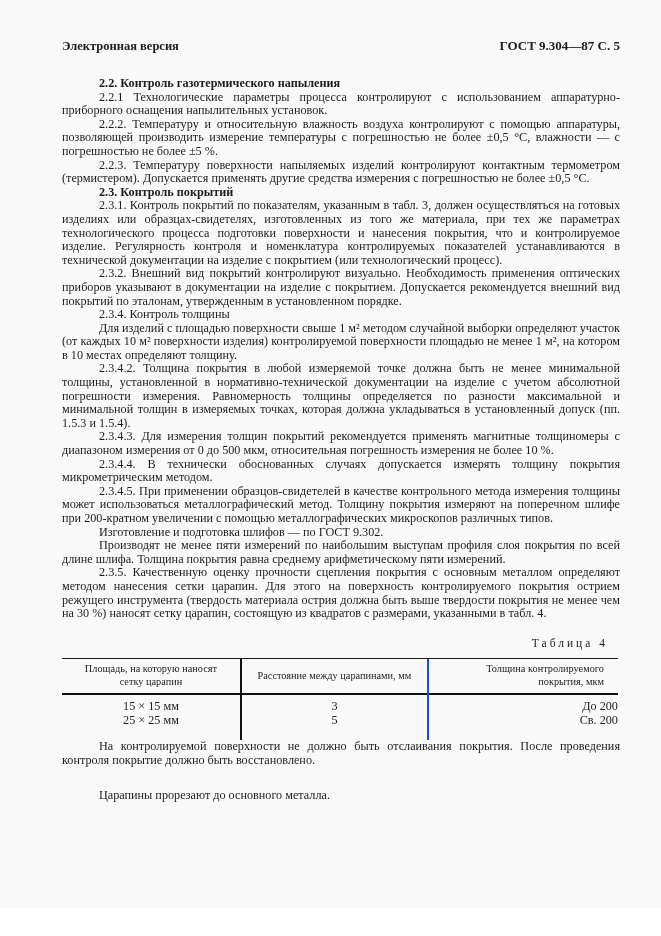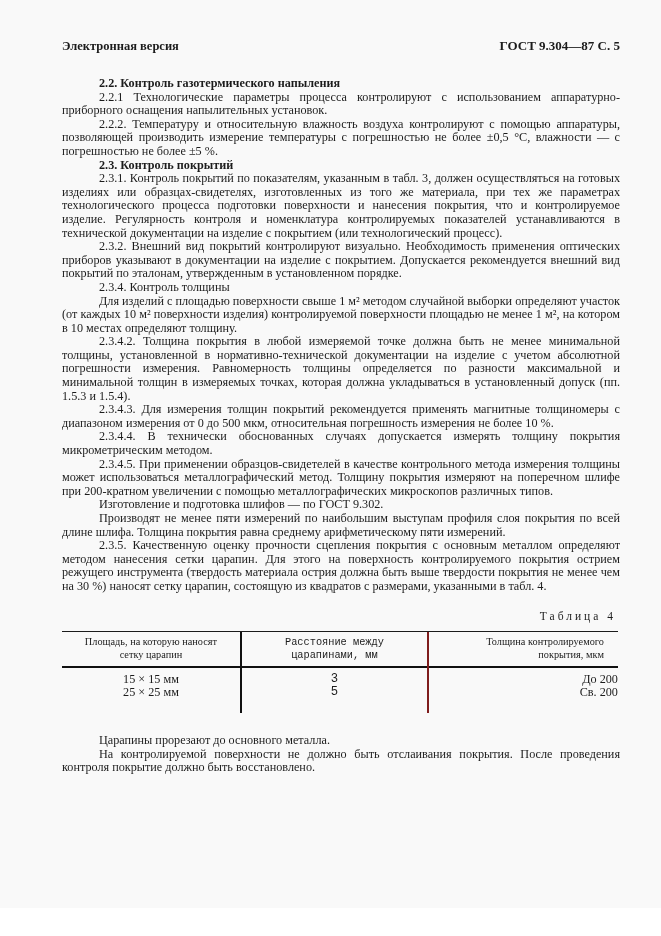--- a/index.html
+++ b/index.html
@@ -30,29 +30,29 @@
     line-height: 13.6px;
     text-align: justify;
     text-indent: 37px;
     margin: 0;
   }
   .sec-heading { font-weight: bold; }
   .table-caption {
     text-align: right;
     font-size: 11.5px;
     letter-spacing: 3px;
-    margin: 16px 4px 9px 0;
+    margin: 16px 12px 9px 0;
   }
   .gtable {
     display: flex;
     width: 556px;
     border-top: 1px solid #1c1c1c;
   }
   .gcol { width: 32%; text-align: center; box-sizing: border-box; }
-  .gcol.c2 { width: 34%; border-left: 2px solid #111; border-right: 2px solid #7f1d1d; font-family: Liberation Mono, monospace; }
+  .gcol.c2 { width: 34%; border-left: 2px solid #111; border-right: 2px solid #1d4ed8; }
   .gcol.c3 { width: 34%; text-align: right; }
   .gcol-head {
     height: 36px;
     display: flex;
     align-items: center;
     justify-content: center;
     font-size: 10.3px;
     line-height: 12.5px;
     padding: 2px 14px;
     border-bottom: 2px solid #111;
@@ -72,20 +72,21 @@
   <div class="inner">
 
     <div class="doc-header">
       <span>Электронная версия</span>
       <span class="gost-ref">ГОСТ 9.304—87 С. 5</span>
     </div>
 
     <p class="para sec-heading">2.2. Контроль газотермического напыления</p>
     <p class="para">2.2.1 Технологические параметры процесса контролируют с использованием аппаратурно-приборного оснащения напылительных установок.</p>
     <p class="para">2.2.2. Температуру и относительную влажность воздуха контролируют с помощью аппаратуры, позволяющей производить измерение температуры с погрешностью не более ±0,5 °С, влажности — с погрешностью не более ±5 %.</p>
+    <p class="para">2.2.3. Температуру поверхности напыляемых изделий контролируют контактным термометром (термистером). Допускается применять другие средства измерения с погрешностью не более ±0,5 °С.</p>
 
     <p class="para sec-heading">2.3. Контроль покрытий</p>
     <p class="para">2.3.1. Контроль покрытий по показателям, указанным в табл. 3, должен осуществляться на готовых изделиях или образцах-свидетелях, изготовленных из того же материала, при тех же параметрах технологического процесса подготовки поверхности и нанесения покрытия, что и контролируемое изделие. Регулярность контроля и номенклатура контролируемых показателей устанавливаются в технической документации на изделие с покрытием (или технологический процесс).</p>
     <p class="para">2.3.2. Внешний вид покрытий контролируют визуально. Необходимость применения оптических приборов указывают в документации на изделие с покрытием. Допускается рекомендуется внешний вид покрытий по эталонам, утвержденным в установленном порядке.</p>
     <p class="para">2.3.4. Контроль толщины</p>
     <p class="para">Для изделий с площадью поверхности свыше 1 м² методом случайной выборки определяют участок (от каждых 10 м² поверхности изделия) контролируемой поверхности площадью не менее 1 м², на котором в 10 местах определяют толщину.</p>
     <p class="para">2.3.4.2. Толщина покрытия в любой измеряемой точке должна быть не менее минимальной толщины, установленной в нормативно-технической документации на изделие с учетом абсолютной погрешности измерения. Равномерность толщины определяется по разности максимальной и минимальной толщин в измеряемых точках, которая должна укладываться в установленный допуск (пп. 1.5.3 и 1.5.4).</p>
     <p class="para">2.3.4.3. Для измерения толщин покрытий рекомендуется применять магнитные толщиномеры с диапазоном измерения от 0 до 500 мкм, относительная погрешность измерения не более 10 %.</p>
     <p class="para">2.3.4.4. В технически обоснованных случаях допускается измерять толщину покрытия микрометрическим методом.</p>
     <p class="para">2.3.4.5. При применении образцов-свидетелей в качестве контрольного метода измерения толщины может использоваться металлографический метод. Толщину покрытия измеряют на поперечном шлифе при 200-кратном увеличении с помощью металлографических микроскопов различных типов.</p>
@@ -112,17 +113,17 @@
       </div>
       <div class="gcol c3">
         <div class="gcol-head">Толщина контролируемого покрытия, мкм</div>
         <div class="gcol-body">
           <div>До  200</div>
           <div>Св. 200</div>
         </div>
       </div>
     </div>
 
+    <p class="para">На контролируемой поверхности не должно быть отслаивания покрытия. После проведения контроля покрытие должно быть восстановлено.</p>
     <p class="para after-table">Царапины прорезают до основного металла.</p>
-    <p class="para">На контролируемой поверхности не должно быть отслаивания покрытия. После проведения контроля покрытие должно быть восстановлено.</p>
 
   </div>
 </div>
 
 </body></html>

